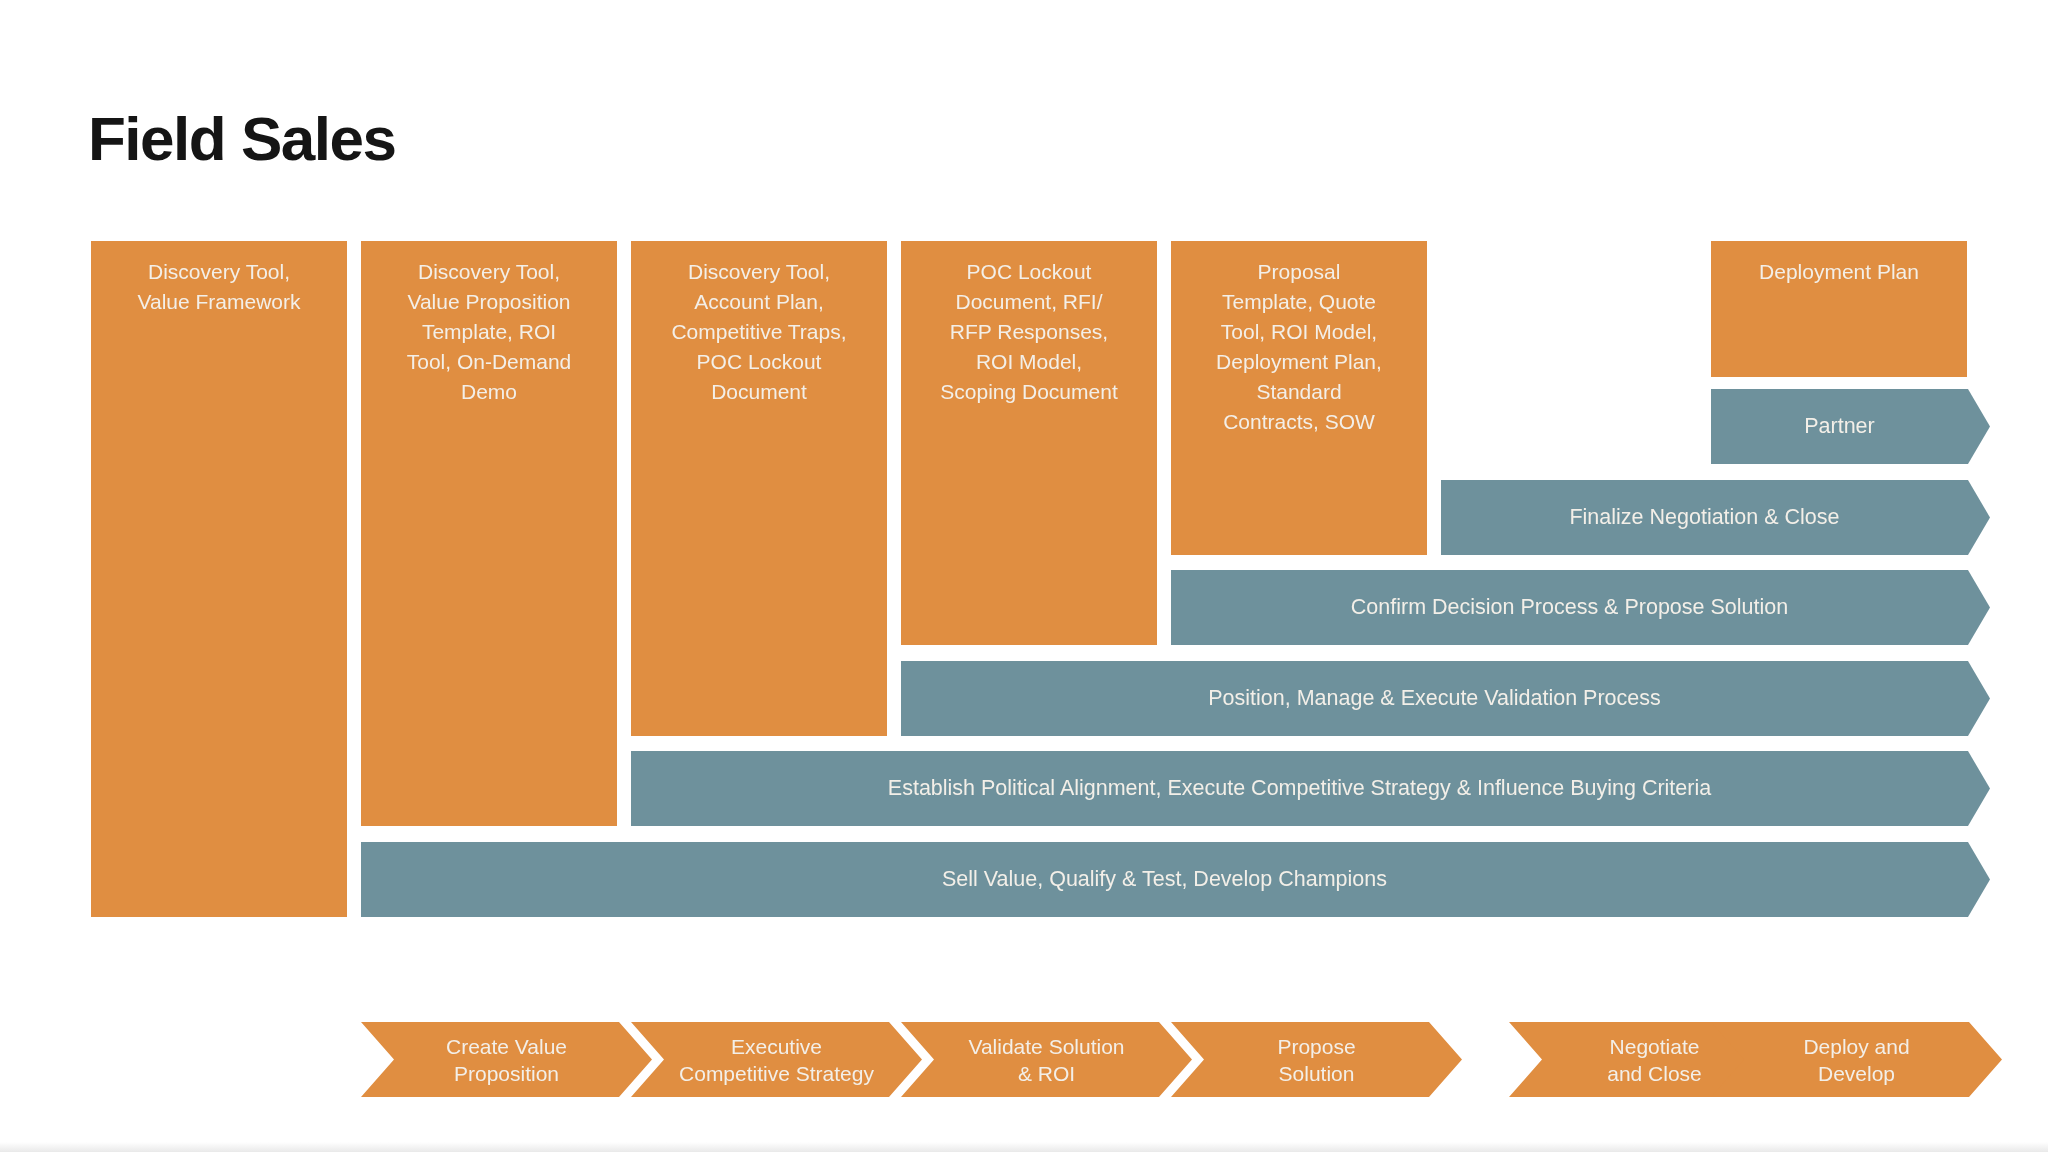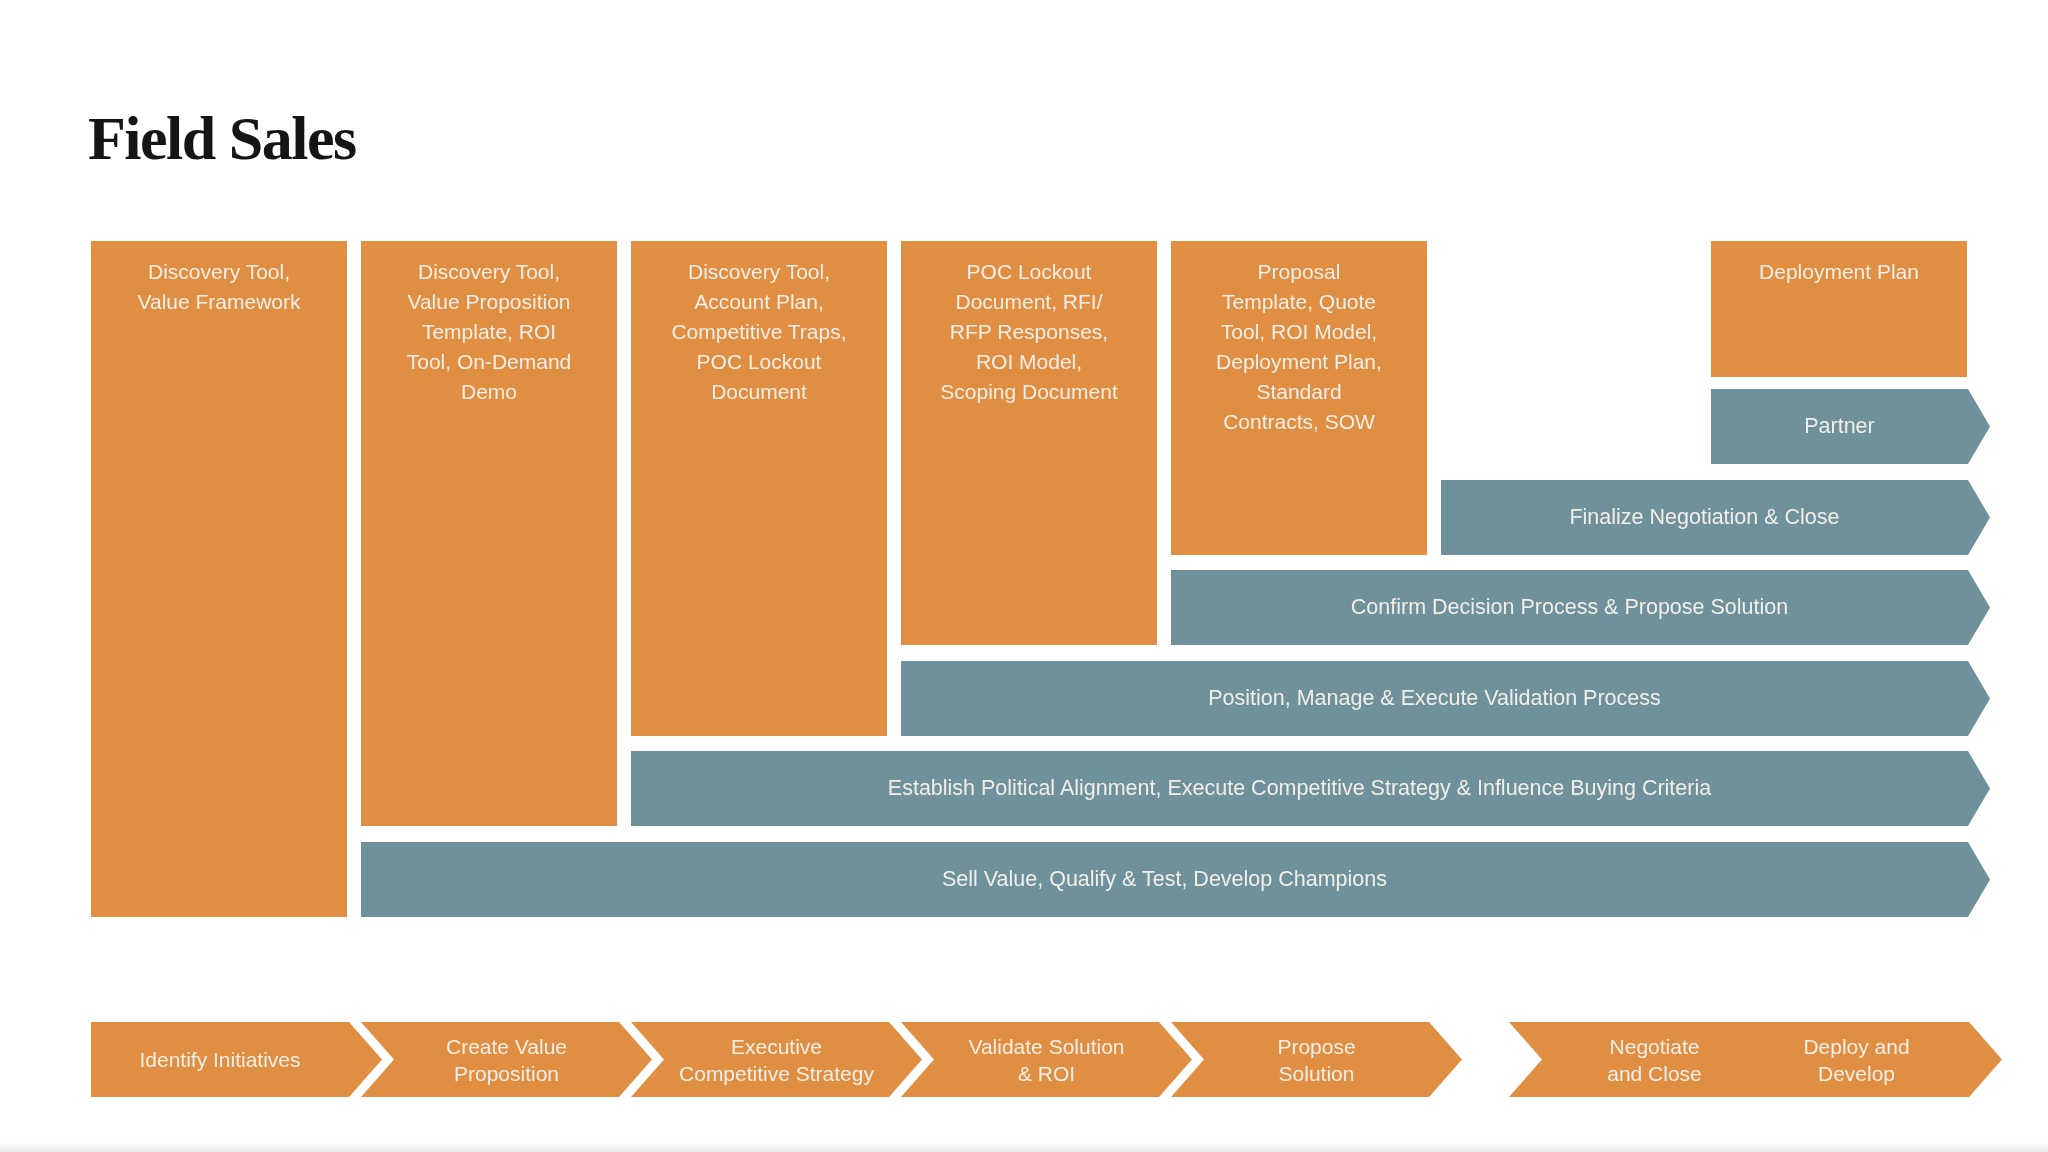--- a/index.html
+++ b/index.html
@@ -4,21 +4,20 @@
 <style>
   html,body{margin:0;padding:0;background:#ffffff;}
   .canvas{
     position:relative;width:2048px;height:1152px;background:#ffffff;
     font-family:"Liberation Sans",sans-serif;overflow:hidden;
   }
   .title{
     position:absolute;left:88px;top:106px;
     font-size:62px;font-weight:700;letter-spacing:-1.5px;color:#151515;
     line-height:1.05;
-    font-family:Liberation Serif, serif;
   }
   
   .col{
     position:absolute;top:241px;width:256px;box-sizing:border-box;
     background:var(--orange);color:var(--light);
     text-align:center;white-space:pre-line;
     font-size:21px;line-height:30px;padding:16px 14px 0 14px;
   }
   .c0{left:91px;height:676px}
   .c1{left:361px;height:585px}
@@ -92,21 +91,20 @@
 Contracts, SOW</div>
   <div class="col c6">Deployment Plan</div>
 
   <div class="parrow p0">Partner</div>
   <div class="parrow p1">Finalize Negotiation &amp; Close</div>
   <div class="parrow p2">Confirm Decision Process &amp; Propose Solution</div>
   <div class="parrow p3">Position, Manage &amp; Execute Validation Process</div>
   <div class="parrow p4">Establish Political Alignment, Execute Competitive Strategy &amp; Influence Buying Criteria</div>
   <div class="parrow p5">Sell Value, Qualify &amp; Test, Develop Champions</div>
 
-  <div class="sarrow s0">Identify Initiatives</div>
   <div class="sarrow s1">Create Value
 Proposition</div>
   <div class="sarrow s3">Validate Solution
 &amp; ROI</div>
   <div class="sarrow s2">Executive
 Competitive Strategy</div>
   <div class="sarrow s4">Propose
 Solution</div>
   <div class="sarrow s5">Negotiate
 and Close</div>

